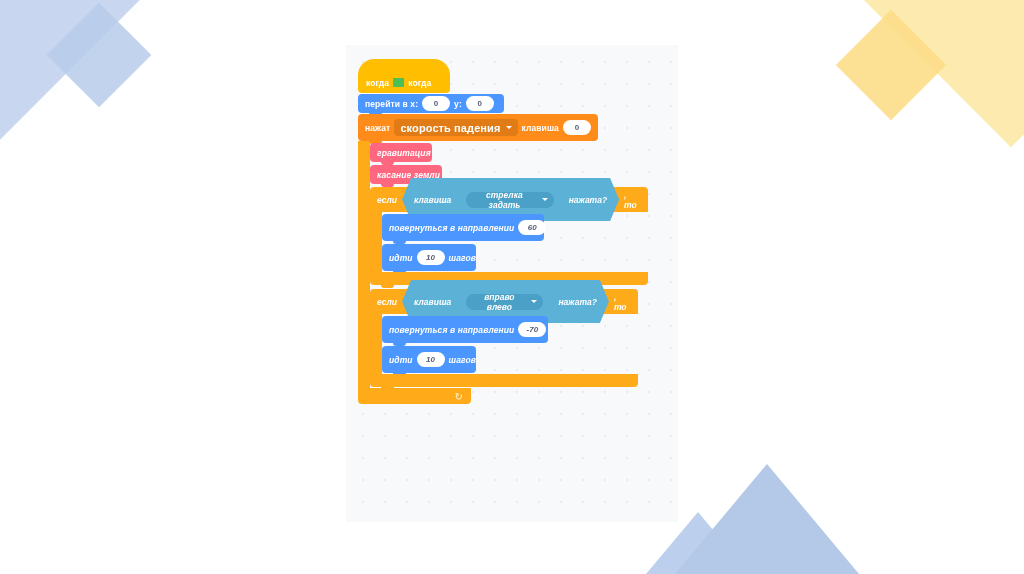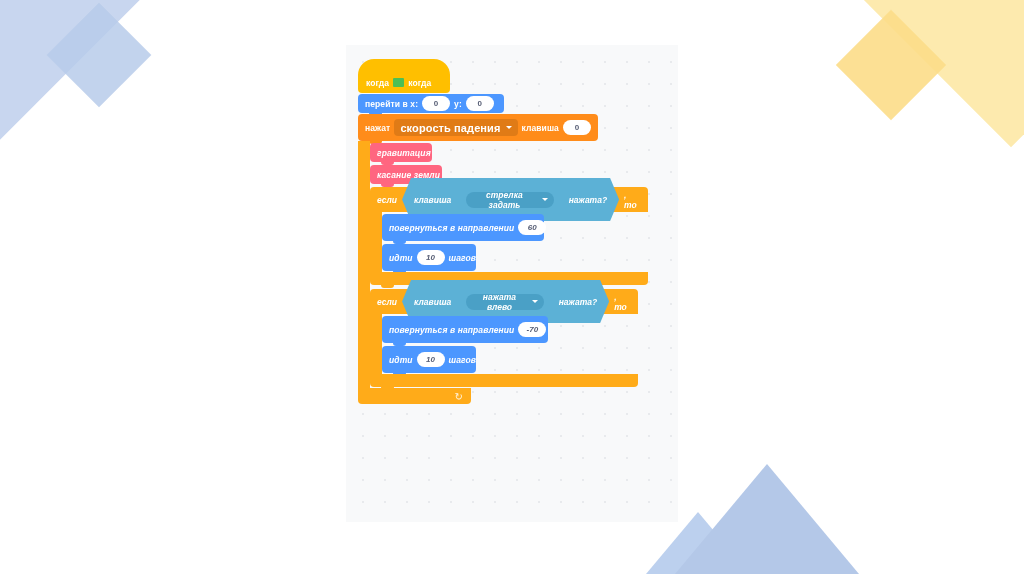--- a/index.html
+++ b/index.html
@@ -358,21 +358,21 @@
             <div class="c-bot c-control w-ifbot"></div>
           </div>
 
           <div class="cwrap" style="margin-top:4px;">
             <div class="c-top c-control w-ifbar2">
               <span>если</span>
               <span class="hex-wrap">
                 <span class="hexshape">
                   <span>клавиша</span>
                   <span class="dd-sensing">
-                    <span>нажата влево</span>
+                    <span>вправо влево</span>
                     <span class="caret"></span>
                   </span>
                   <span>нажата?</span>
                 </span>
               </span>
               <span>, то</span>
             </div>
             <div class="c-body">
               <div class="c-arm c-control"></div>
               <div class="c-inner">

